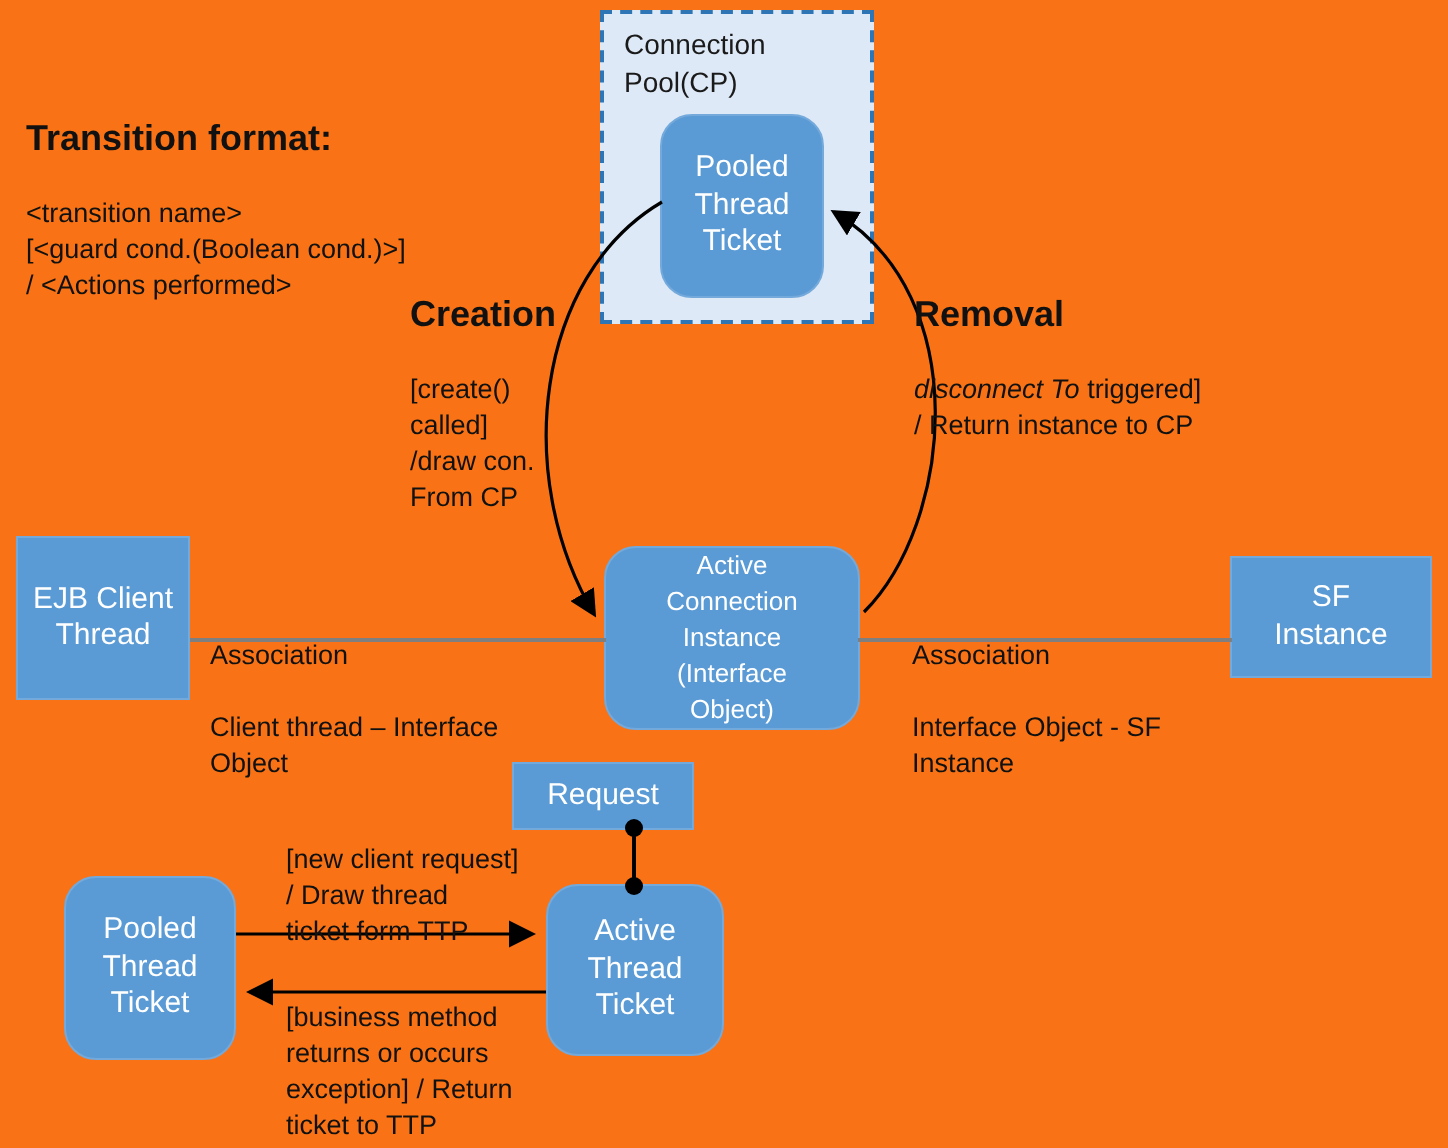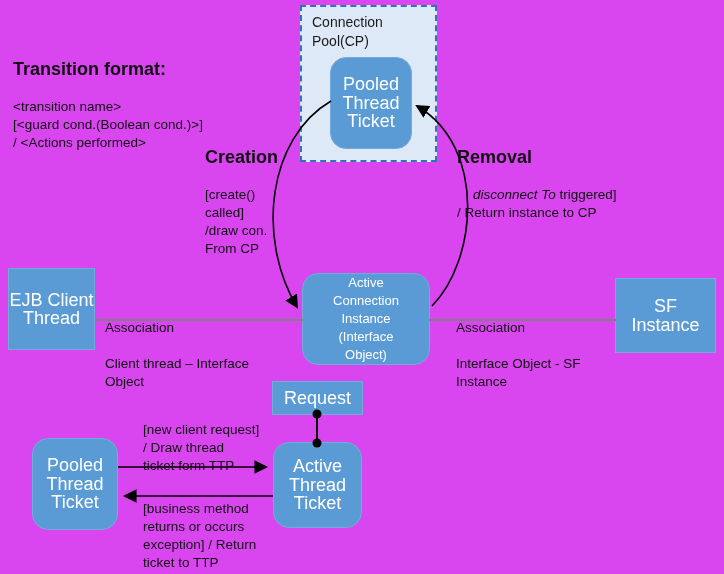--- a/index.html
+++ b/index.html
@@ -1,42 +1,42 @@
 <!DOCTYPE html>
 <html><head>
 <meta charset="utf-8">
 <style>
   html,body{margin:0;padding:0;background:#ffffff;}
   .canvas{
-    position:relative;width:724px;height:574px;background:#d946ef;
+    position:relative;width:724px;height:574px;background:#f97316;
     font-family:"Liberation Sans", sans-serif;color:#1a1a1a;overflow:hidden;
   }
   .pool{
     position:absolute;background:#dde9f6;border:2px dashed #2e75b6;
     box-sizing:border-box;z-index:1;
   }
   .pool-label{
     position:absolute;top:6px;left:10px;font-size:14px;line-height:19px;
     color:#1a1a1a;white-space:pre-line;
   }
   .state{
     position:absolute;background:#5b9bd5;border:1px solid #74a9db;
     box-sizing:border-box;color:#ffffff;display:flex;align-items:center;
-    justify-content:center;text-align:center;font-size:18px;line-height:18.5px;
+    justify-content:center;text-align:center;font-size:15px;line-height:18.5px;
     white-space:pre-line;z-index:2;
   }
   .rounded{border-radius:16px;}
   .square{border-radius:0;}
   svg.connectors{position:absolute;left:0;top:0;z-index:3;pointer-events:none;}
   .lbl{
     position:absolute;font-size:13.5px;line-height:18px;white-space:pre-line;
     z-index:4;color:#111111;
   }
   .lbl .title{font-weight:bold;font-size:18px;}
-  .em{font-style:italic;margin-left:16px;}
+  .em{font-style:italic;}
 </style>
 </head>
 <body>
 
 <div class="canvas">
 
   <div class="pool" style="left:300px;top:5px;width:137px;height:157px;">
     <div class="pool-label">Connection
 Pool(CP)</div>
   </div>
@@ -48,28 +48,28 @@
 
   <div class="state rounded" style="left:302px;top:273px;width:128px;height:92px;font-size:13px;line-height:18px;">Active
 Connection
 Instance
 (Interface
 Object)</div>
 
   <div class="state square" style="left:8px;top:268px;width:87px;height:82px;">EJB Client
 Thread</div>
 
-  <div class="state square" style="left:615px;top:278px;width:101px;height:75px;">SF
+  <div class="state square" style="left:615px;top:278px;width:101px;height:61px;">SF
 Instance</div>
 
   <div class="state rounded" style="left:32px;top:438px;width:86px;height:92px;">Pooled
 Thread
 Ticket</div>
 
-  <div class="state square" style="left:272px;top:381px;width:91px;height:34px;">Request</div>
+  <div class="state square" style="left:256px;top:381px;width:91px;height:34px;">Request</div>
 
   <div class="state rounded" style="left:273px;top:442px;width:89px;height:86px;">Active
 Thread
 Ticket</div>
 
   <svg class="connectors" width="724" height="574" viewBox="0 0 724 574">
     <defs>
       <marker id="arr" viewBox="0 0 10 10" refX="8.5" refY="5" markerWidth="8.5" markerHeight="8.5" orient="auto-start-reverse">
         <path d="M0,0 L10,5 L0,10 z" fill="#000000"></path>
       </marker>

